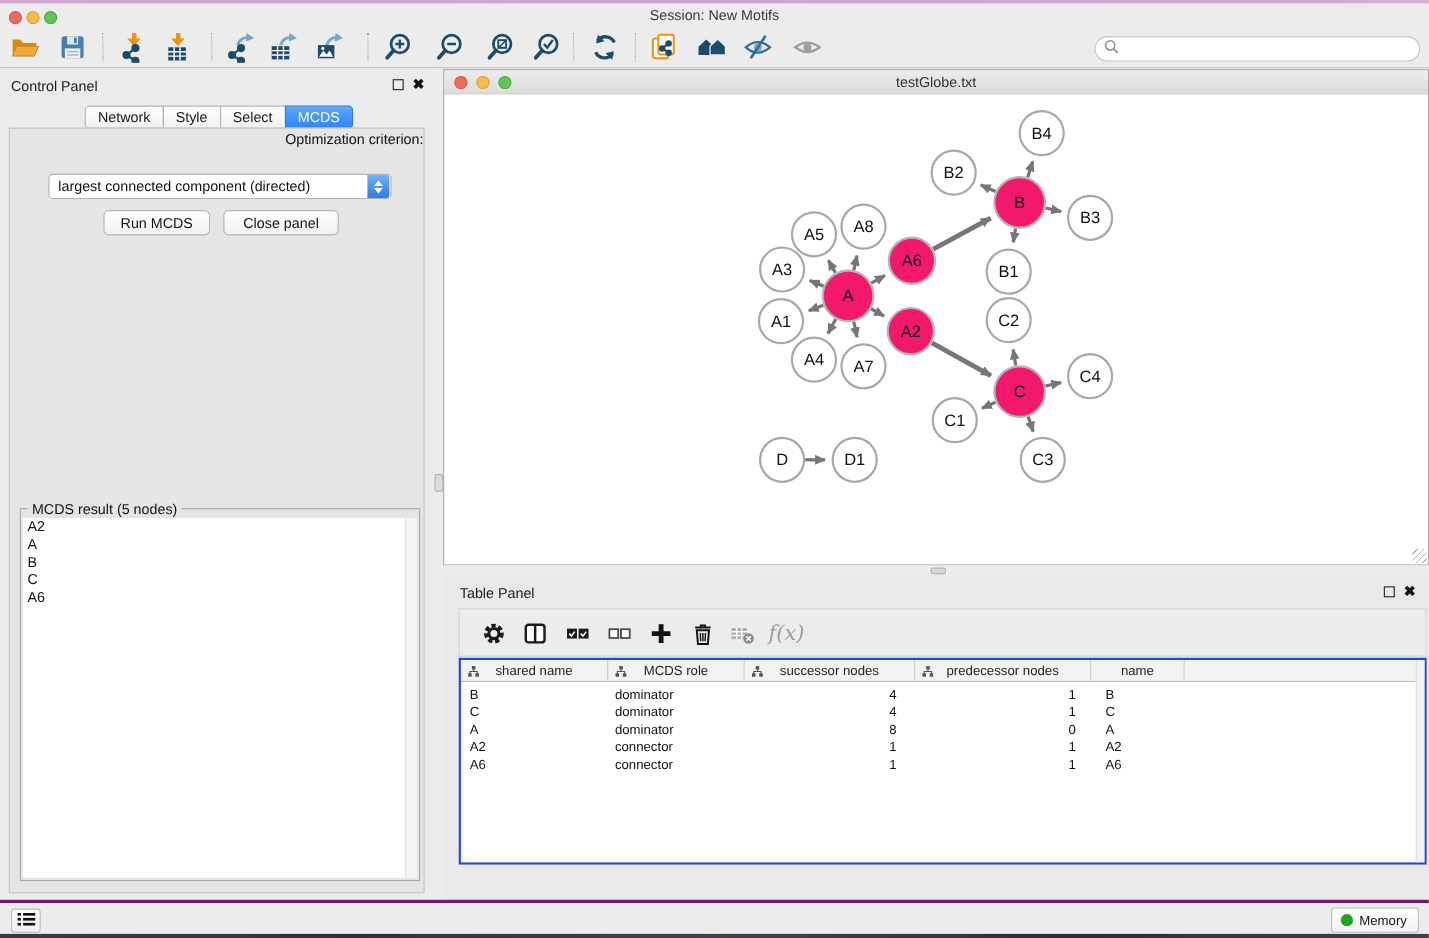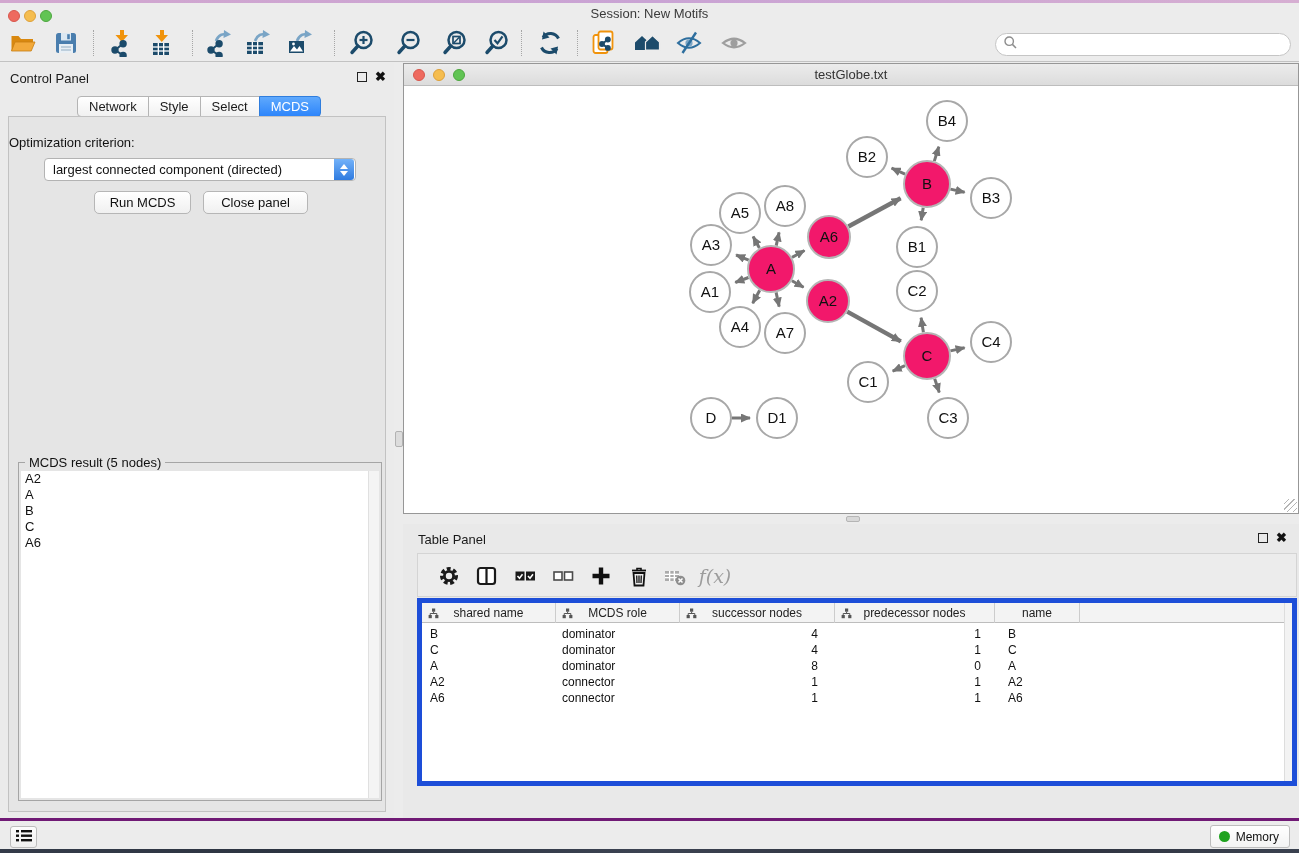--- a/index.html
+++ b/index.html
@@ -33,21 +33,21 @@
   .float-glyph { width:10px; height:10px; border:1.6px solid #222; display:inline-block; }
   .close-glyph { font-size:13px; font-weight:bold; color:#111; line-height:10px; }
   .cp-tabs { position:absolute; left:77px; top:33px; display:flex; }
   .seg-tab { height:21px; line-height:19px; padding:0 11px; font-size:13px; color:#1a1a1a;
     background:linear-gradient(#ffffff,#f1f1f1); border:1px solid #b4b4b4; margin-left:-1px; cursor:default; }
   .seg-tab:first-child { border-radius:4px 0 0 4px; margin-left:0; }
   .seg-tab:last-child { border-radius:0 4px 4px 0; }
   .seg-tab.active { background:linear-gradient(#5fa9fd,#2d85fb); color:#fff; border-color:#2f7ddd; }
   .cp-content { position:absolute; left:8px; top:53px; width:378px; height:696px;
     border:1px solid #c2c2c2; background:#E5E5E5; }
-  .opt-label { position:absolute; left:0; width:100%; top:18px; text-align:left; font-size:13px; color:#111; }
+  .opt-label { position:absolute; left:0; width:100%; top:2px; text-align:right; font-size:13px; color:#111; }
   .dropdown { position:absolute; left:35px; top:41px; width:312px; height:23px; background:#fff;
     border:1px solid #b3b3b3; border-radius:4px; display:flex; align-items:center; }
   .dropdown .dd-text { flex:1; font-size:13px; color:#111; padding-left:8px; white-space:nowrap;
     overflow:hidden; }
   .dd-stepper { width:20px; height:21px; border-radius:0 3px 3px 0; margin-right:1px;
     background:linear-gradient(#73b2f9,#2f7be0); display:flex; flex-direction:column;
     align-items:center; justify-content:center; gap:2px; }
   .dd-stepper .up, .dd-stepper .dn { width:0; height:0; border-left:4px solid transparent; border-right:4px solid transparent; }
   .dd-stepper .up { border-bottom:5px solid #fff; }
   .dd-stepper .dn { border-top:5px solid #fff; }
@@ -81,21 +81,21 @@
     border:1px solid #b5b5b5; border-radius:2px; }
 
   
   .table-panel { position:absolute; left:403px; top:524px; width:896px; height:294px; background:#E9E9E9; }
   .tp-toolbar { position:absolute; left:14px; top:29px; width:880px; height:44px; background:#ECECEC;
     border:1px solid #d4d4d4; }
   .tp-icon { position:absolute; top:6px; width:34px; height:32px; transform:translateX(-50%);
     display:flex; align-items:center; justify-content:center; background:none; border:none; }
   .tp-fx { font-family:"DejaVu Serif", serif; font-style:italic; font-size:19px; color:#9c9c9c; }
   .data-table { position:absolute; left:14px; top:74px; width:880px; height:188px; background:#fff;
-    border:5px solid #1d4ed8; overflow:hidden; }
+    border:2px solid #1d4ed8; overflow:hidden; }
   .dt-scroll { position:absolute; right:0; top:0; bottom:0; width:8px; background:#f3f3f3;
     border-left:1px solid #ddd; }
   .dt-header { display:flex; height:20px; border-bottom:1px solid #bdbdbd; background:#f3f3f3; }
   .dt-hcell { position:relative; height:20px; border-right:1px solid #cccccc; display:flex;
     align-items:center; justify-content:center; font-size:12px; color:#222; }
   .dt-hcell .tree-ic { position:absolute; left:6px; top:5px; }
   .dt-rows { padding-top:3px; }
   .dt-row { display:flex; height:16px; }
   .dt-cell { font-size:12px; color:#111; line-height:16px; white-space:nowrap; overflow:hidden; }
   .tp-tabs { position:absolute; left:268px; top:265px; display:flex; }

